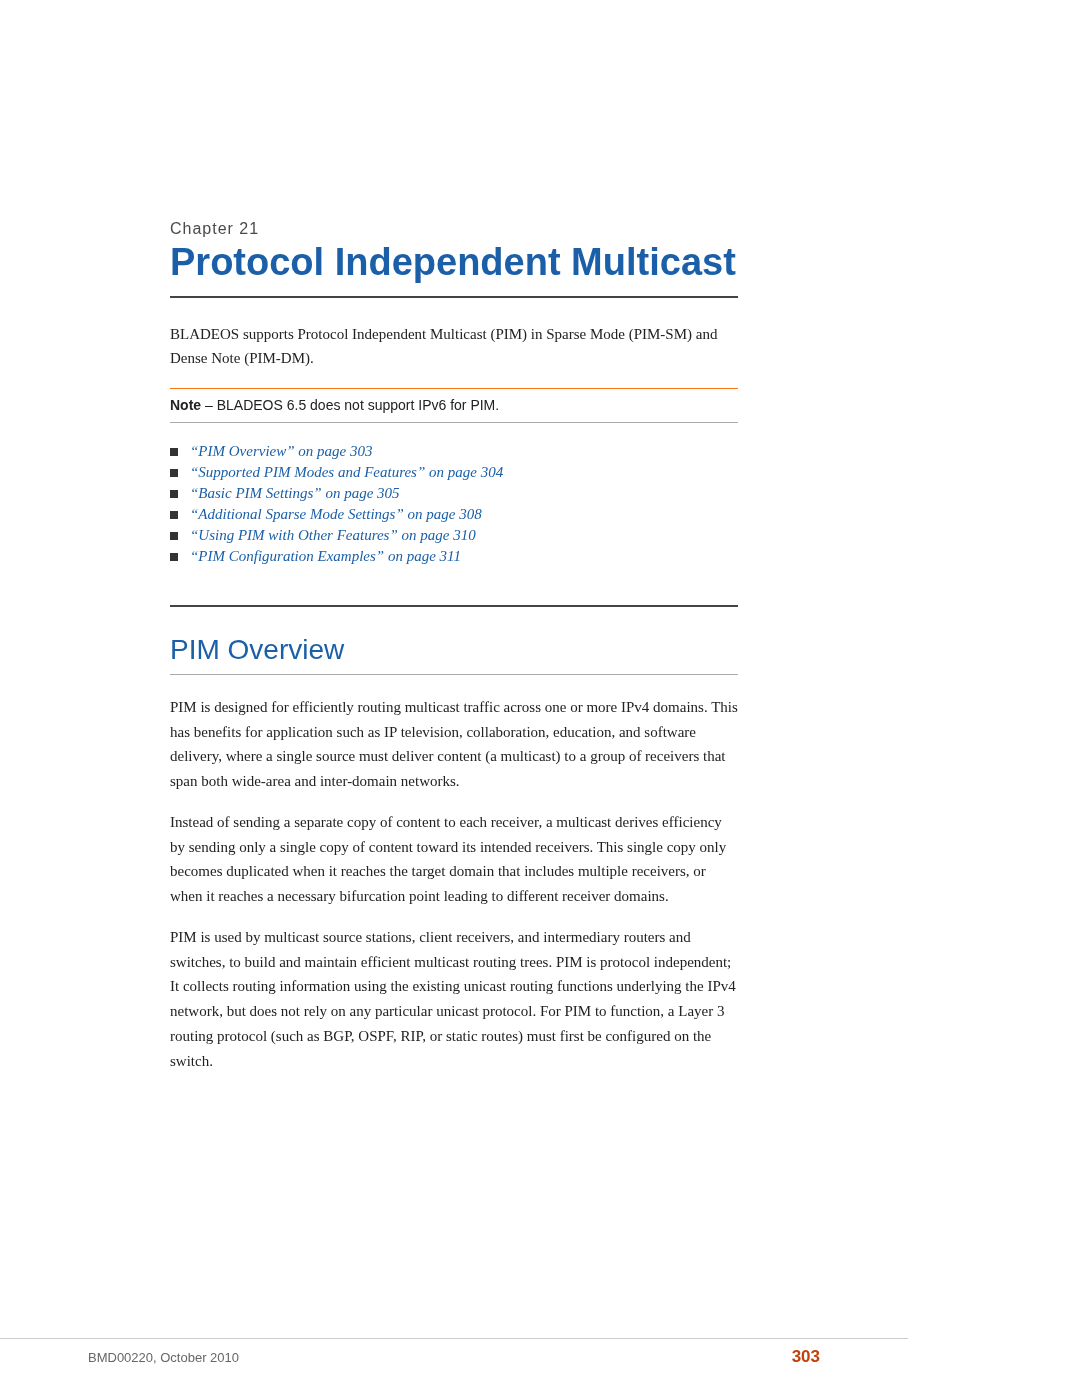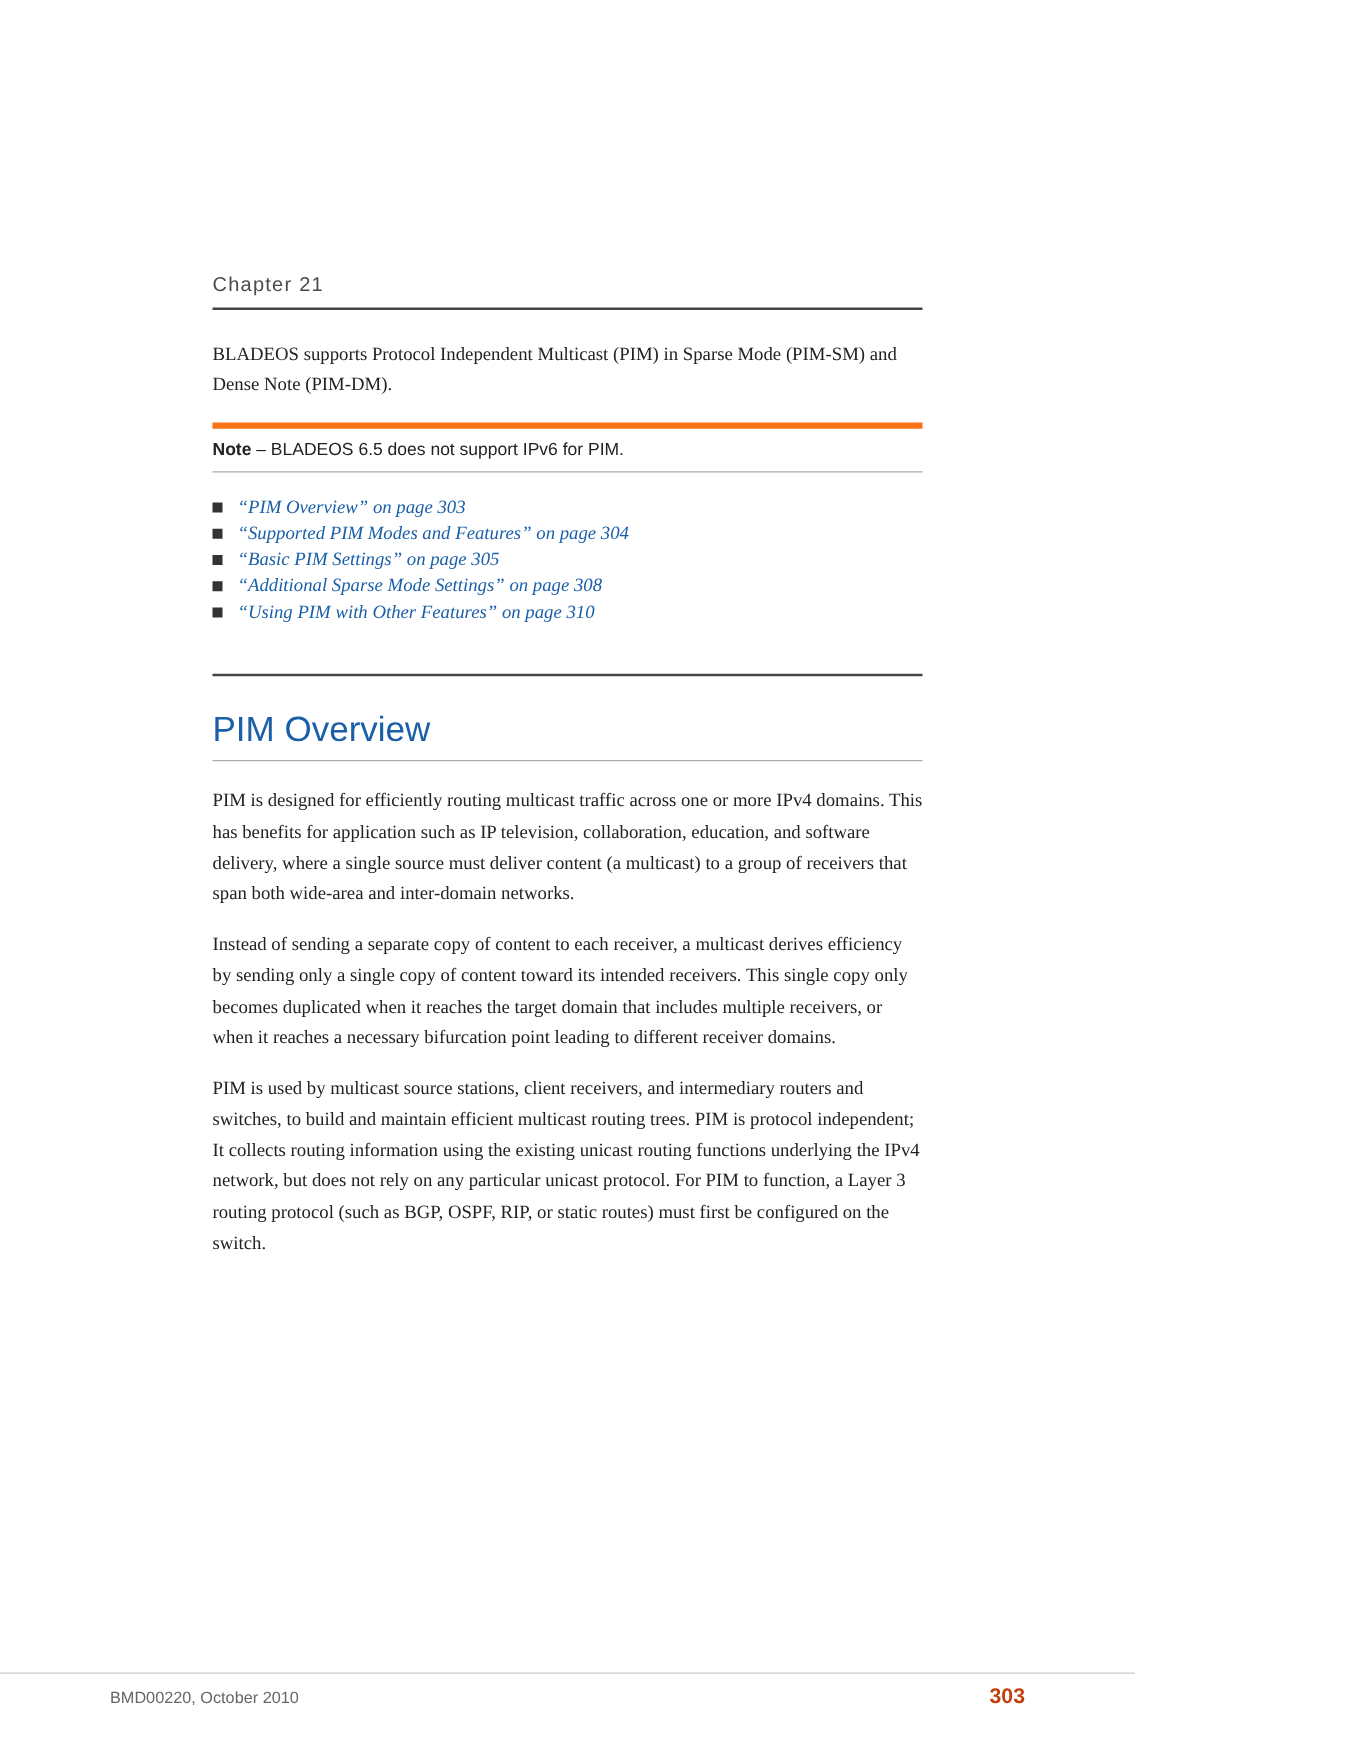--- a/index.html
+++ b/index.html
@@ -65,21 +65,21 @@
     }
 
     .intro-paragraph {
       font-size: 15px;
       line-height: 1.6;
       margin-bottom: 18px;
       color: #222;
     }
 
     .note-box {
-      border-top: 5px solid #f97316;
+      border-top: 1px solid #f97316;
       border-bottom: 1px solid #aaaaaa;
       padding: 8px 0;
       margin-bottom: 20px;
     }
 
     .note-text {
       font-family: Arial, Helvetica, sans-serif;
       font-size: 14px;
       color: #222;
     }
@@ -188,20 +188,21 @@
   </style>
 </head>
 <body>
 
 <div class="page-container">
 
   <div class="top-spacer"></div>
 
   <div class="chapter-header">
     <div class="chapter-label">Chapter 21</div>
+    <div class="chapter-title">Protocol Independent Multicast</div>
   </div>
 
   <hr class="header-rule">
 
   <div class="content-area">
     <p class="intro-paragraph">BLADEOS supports Protocol Independent Multicast (PIM) in Sparse Mode (PIM-SM) and Dense Note (PIM-DM).</p>
 
     <div class="note-box">
       <span class="note-text">
         <strong>Note</strong>
@@ -224,20 +225,24 @@
         <a class="toc-link" href="#">“Basic PIM Settings” on page 305</a>
       </li>
       <li>
         <span class="toc-bullet"></span>
         <a class="toc-link" href="#">“Additional Sparse Mode Settings” on page 308</a>
       </li>
       <li>
         <span class="toc-bullet"></span>
         <a class="toc-link" href="#">“Using PIM with Other Features” on page 310</a>
       </li>
+      <li>
+        <span class="toc-bullet"></span>
+        <a class="toc-link" href="#">“PIM Configuration Examples” on page 311</a>
+      </li>
     </ul>
   </div>
 
   <div class="section-header-container">
     <hr class="section-rule-top">
     <div class="section-title">PIM Overview</div>
     <hr class="section-rule-bottom">
   </div>
 
   <p class="body-paragraph">PIM is designed for efficiently routing multicast traffic across one or more IPv4 domains. This has benefits for application such as IP television, collaboration, education, and software delivery, where a single source must deliver content (a multicast) to a group of receivers that span both wide-area and inter-domain networks.</p>

